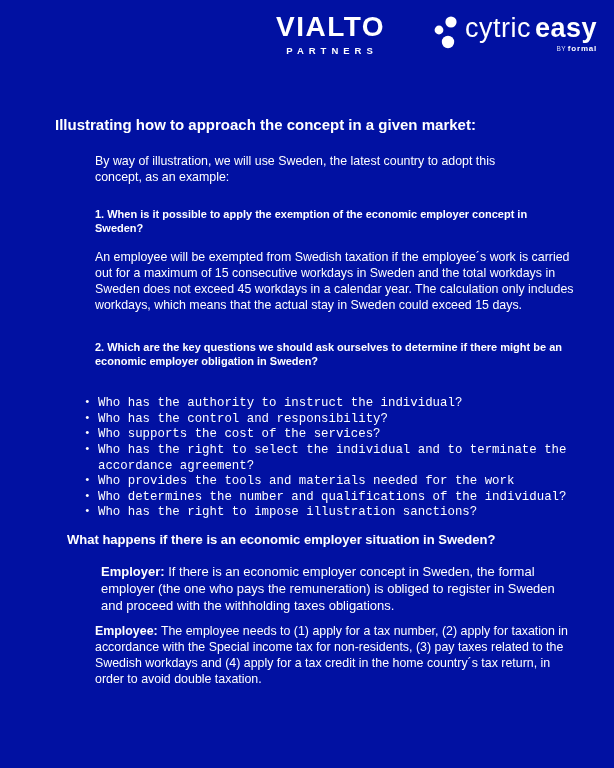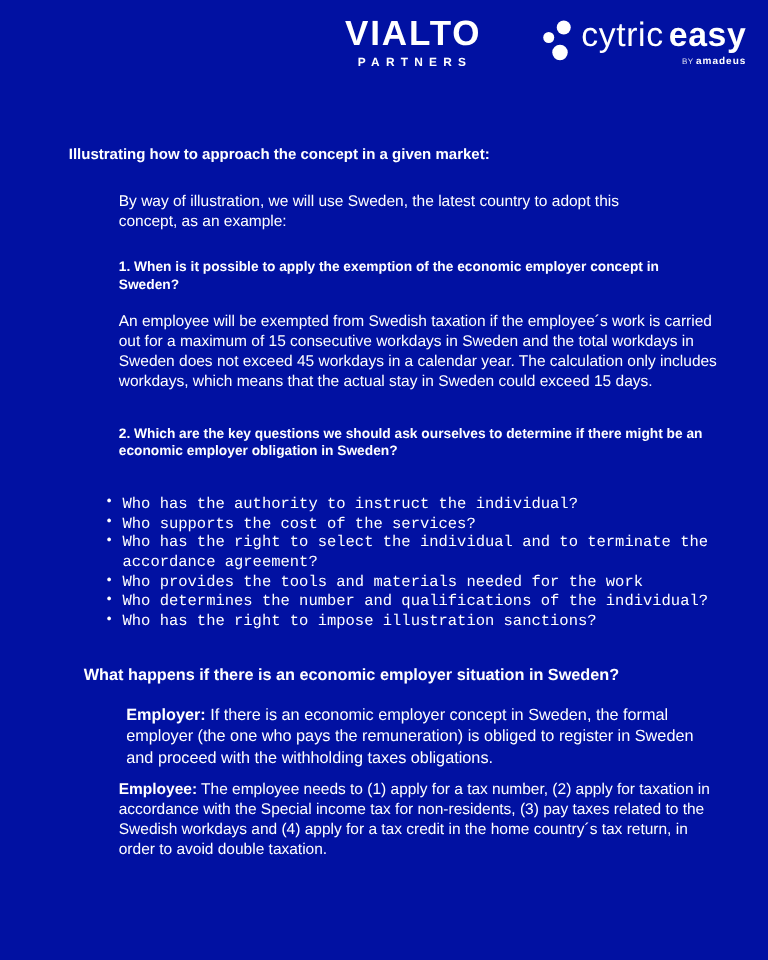--- a/index.html
+++ b/index.html
@@ -20,21 +20,21 @@
   .cytric{left:430px;top:12px;display:flex;align-items:flex-start;}
   .cytric-dots{width:32px;height:42px;flex:0 0 auto;}
   .cytric-text{margin-left:3px;}
   .cytric-wordmark{font-size:27px;line-height:1.2;white-space:nowrap;}
   .cytric-name{font-weight:300;letter-spacing:0.5px;}
   .cytric-suffix{font-weight:bold;margin-left:4px;letter-spacing:0.5px;}
   .cytric-byline{text-align:right;font-size:8px;margin-top:0px;letter-spacing:0.3px;}
   .byline-prefix{font-size:6.5px;opacity:0.85;margin-right:2px;}
   .byline-brand{font-weight:bold;letter-spacing:0.8px;}
   
-  .title{left:55px;top:116px;width:520px;font-size:12px;font-weight:bold;line-height:1.25;}
+  .title{left:55px;top:116px;width:520px;font-size:15px;font-weight:bold;line-height:1.25;}
   .intro{left:95px;top:153px;width:446px;font-size:12.4px;line-height:1.3;}
   .h-sec{font-weight:bold;font-size:11px;line-height:1.3;}
   .sec1-h{left:95px;top:207px;width:474px;}
   .sec1-p{left:95px;top:249px;width:492px;font-size:12.4px;line-height:1.3;}
   .sec2-h{left:95px;top:340px;width:490px;}
   .bullets{left:84px;top:396px;width:506px;font-size:12.4px;line-height:1.26;font-family:Liberation Mono, monospace;}
   .bullets ul{margin:0;padding:0;list-style:none;}
   .bullets li{padding-left:14px;position:relative;}
   .bullets li::before{content:"•";position:absolute;left:0;top:0;font-size:11px;}
   .h3{left:55px;top:532px;width:520px;font-size:13px;font-weight:bold;line-height:1.25;margin-left:12px;}
@@ -56,36 +56,37 @@
     <svg class="cytric-dots" viewBox="0 0 32 42" aria-hidden="true">
       <circle cx="9" cy="18" r="4.4" fill="#ffffff"></circle>
       <circle cx="21" cy="10" r="5.6" fill="#ffffff"></circle>
       <circle cx="18" cy="30" r="6.2" fill="#ffffff"></circle>
     </svg>
     <div class="cytric-text">
       <div class="cytric-wordmark">
         <span class="cytric-name">cytric</span><span class="cytric-suffix">easy</span>
       </div>
       <div class="cytric-byline">
-        <span class="byline-prefix">BY</span><span class="byline-brand">amadeus</span>
+        <span class="byline-prefix">BY</span><span class="byline-brand">formal</span>
       </div>
     </div>
   </div>
 
   <div class="abs title">Illustrating how to approach the concept in a given market:</div>
 
   <div class="abs intro">By way of illustration, we will use Sweden, the latest country to adopt this concept, as an example:</div>
 
   <div class="abs h-sec sec1-h">1. When is it possible to apply the exemption of the economic employer concept in Sweden?</div>
   <div class="abs sec1-p">An employee will be exempted from Swedish taxation if the employee´s work is carried out for a maximum of 15 consecutive workdays in Sweden and the total workdays in Sweden does not exceed 45 workdays in a calendar year. The calculation only includes workdays, which means that the actual stay in Sweden could exceed 15 days.</div>
 
   <div class="abs h-sec sec2-h">2. Which are the key questions we should ask ourselves to determine if there might be an economic employer obligation in Sweden?</div>
   <div class="abs bullets">
     <ul>
       <li><span>Who has the authority to instruct the individual?</span></li>
+      <li><span>Who has the control and responsibility?</span></li>
       <li><span>Who supports the cost of the services?</span></li>
       <li><span>Who has the right to select the individual and to terminate the accordance agreement?</span></li>
       <li><span>Who provides the tools and materials needed for the work</span></li>
       <li><span>Who determines the number and qualifications of the individual?</span></li>
       <li><span>Who has the right to impose illustration sanctions?</span></li>
     </ul>
   </div>
 
   <div class="abs h3">What happens if there is an economic employer situation in Sweden?</div>
 

